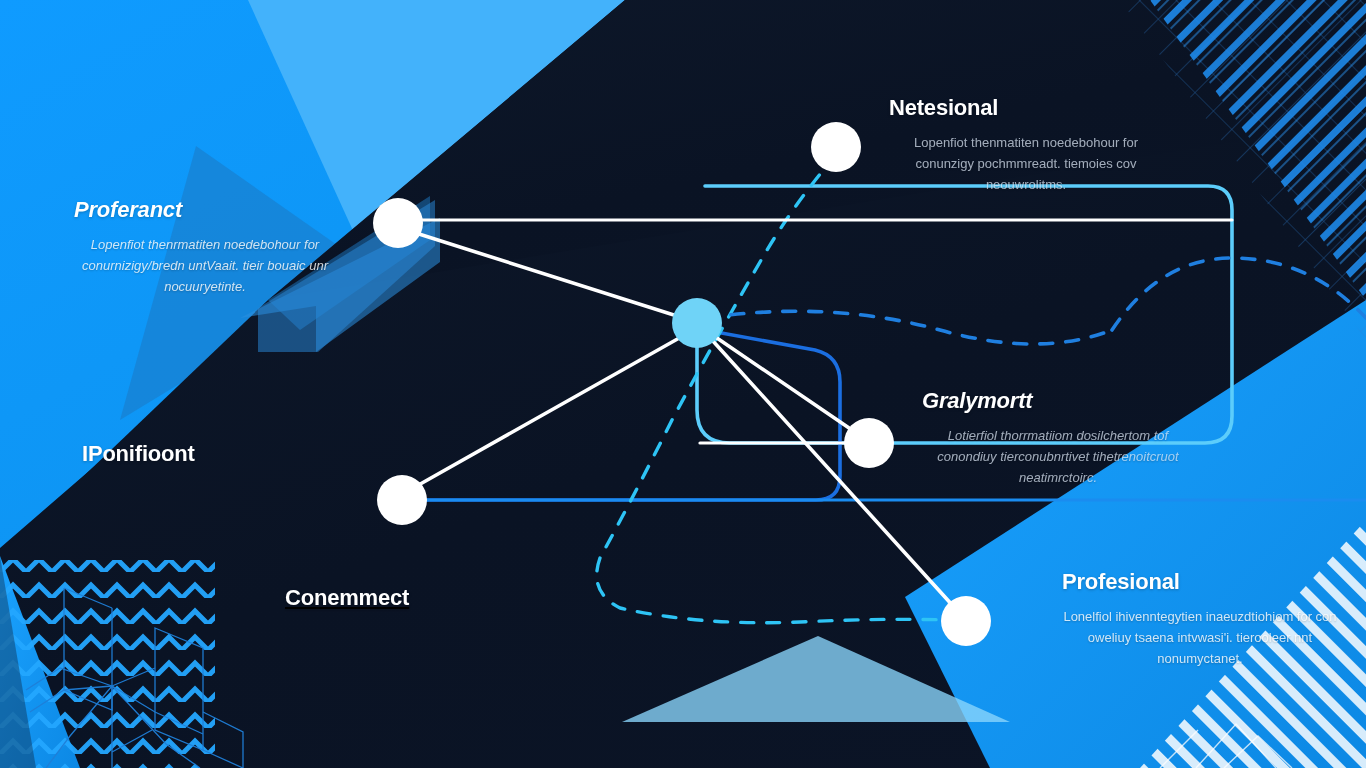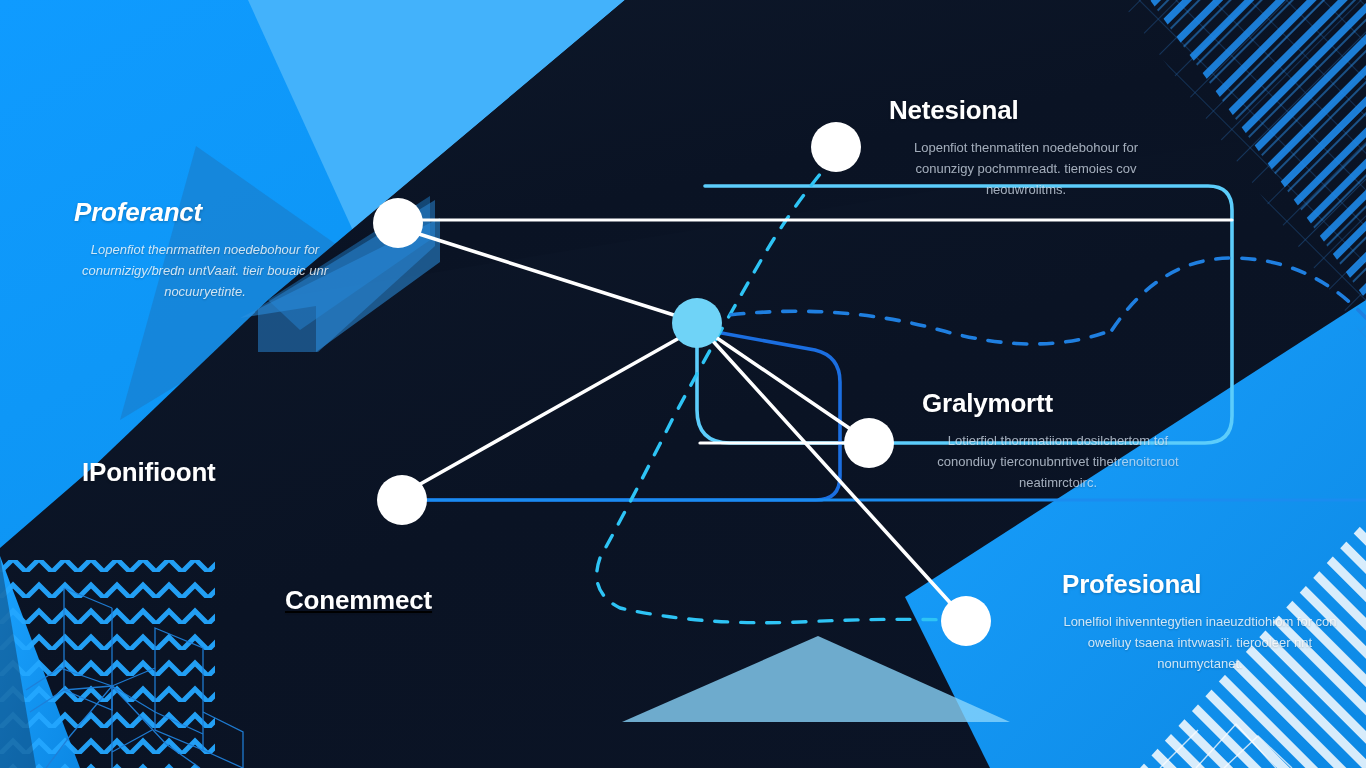--- a/index.html
+++ b/index.html
@@ -12,42 +12,42 @@
     width:1366px; height:768px;
     overflow:hidden;
   }
 
   .layer{ position:absolute; inset:0; }
   svg.layer{ display:block; }
 
   
   .card{ position:absolute; }
   .card .card-title{
-    font-size:26px;
+    font-size:22px;
     font-weight:bold;
     color:#ffffff;
     letter-spacing:-0.2px;
     line-height:1.1;
     text-shadow:0 1px 3px rgba(0,0,0,.25);
   }
   .card .card-body{
     margin-top:12px;
     font-size:13px;
     line-height:1.62;
     color:rgba(226,238,252,.70);
     text-shadow:0 1px 2px rgba(0,0,0,.22);
   }
   .card.align-left  .card-title{ text-align:left; }
   .card.align-left  .card-body { text-align:center; }
 
   
   #card-proferanct { left:74px;   top:198px; width:262px;font-style:italic; }
   #card-netesional { left:889px;  top:96px;  width:274px; }
-  #card-iponifioont{ left:82px;   top:442px; width:266px;margin-top:16px; }
-  #card-gralymortt { left:922px;  top:389px; width:272px; }
+  #card-iponifioont{ left:82px;   top:442px; width:266px; }
+  #card-gralymortt { left:922px;  top:389px; width:272px;font-style:italic; }
   #card-conemmect  { left:285px;  top:586px; width:266px;text-decoration:underline; }
   #card-profesional{ left:1062px; top:570px; width:276px; }
 
   
   #card-proferanct .card-body,
   #card-profesional .card-body { color:rgba(255,255,255,.80); }
 </style>
 </head>
 <body>
 

